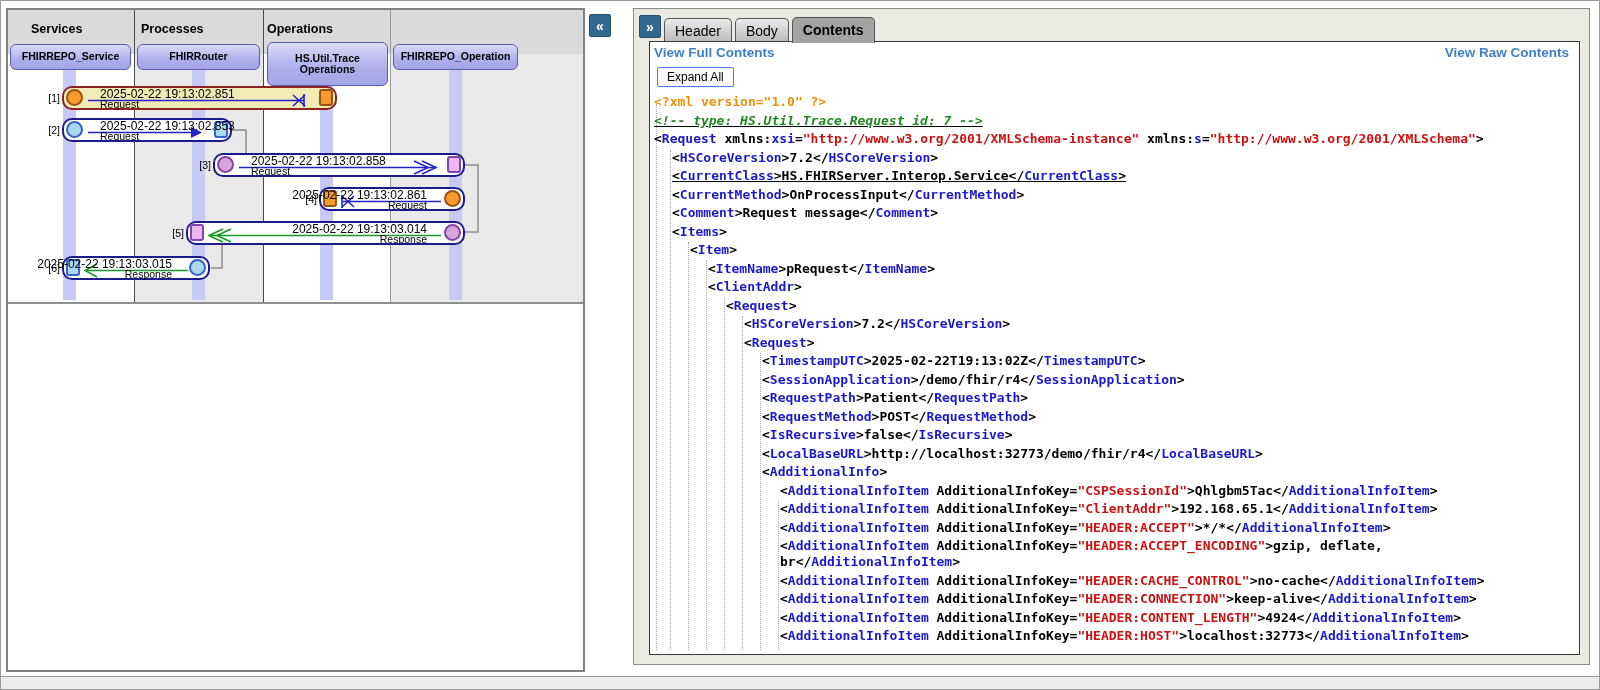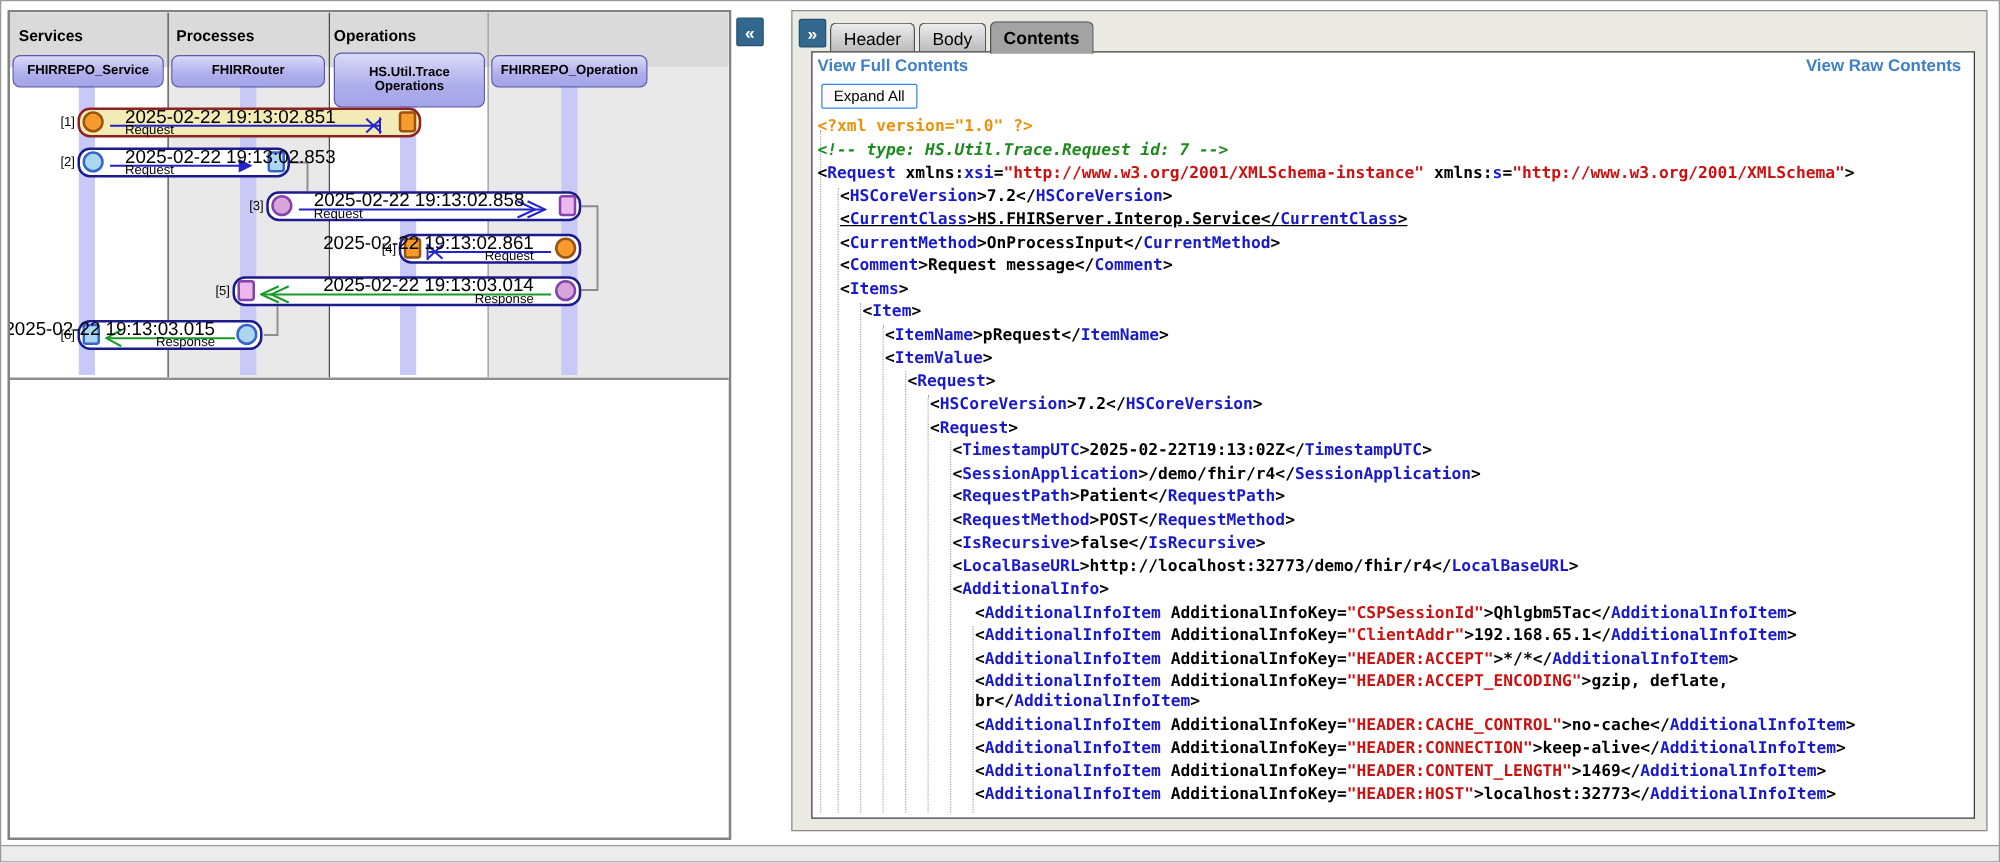--- a/index.html
+++ b/index.html
@@ -30,21 +30,21 @@
   .msg.sel{background:#f2ebb5;border-color:#8e2222}
   .idx{position:absolute;left:-26px;top:4px;width:22px;text-align:right;font-size:10.5px;color:#000}
   .ep{position:absolute;box-sizing:border-box}
   .ep.circ{width:17px;height:17px;border-radius:50%;top:1px}
   .ep.sq{width:14px;height:17px;border-radius:3px;top:1px}
   .ep.l{left:2px}.ep.r{right:2px}
   .c-orange{background:#f79b2e;border:2px solid #9a5210}
   .c-blue{background:#abd7f0;border:2px solid #3565c8}
   .c-plum{background:#d9a4da;border:2px solid #8243ac}
   .c-pink{background:#edb6ed;border:2px solid #8243ac}
-  .mtime{position:absolute;top:0;font-size:15px;line-height:12px;white-space:nowrap;color:#000}
+  .mtime{position:absolute;top:0;font-size:12px;line-height:12px;white-space:nowrap;color:#000}
   .mlabel{position:absolute;top:11px;font-size:10.5px;line-height:11px;color:#000}
   .al .mtime,.al .mlabel{left:36px}
   .ar .mtime,.ar .mlabel{right:36px;text-align:right}
   svg.arr{position:absolute;top:0;height:20px}
 
   
   .pane-btn{background:#33688e;color:#fff;font-weight:bold;font-size:14px;text-align:center;
             line-height:22px;border-radius:2px;cursor:pointer;border:1px solid #24506e;box-sizing:border-box}
   .collapse-btn{position:absolute;left:589px;top:14px;width:22px;height:23px}
   .expand-btn{position:absolute;left:5px;top:6px;width:22px;height:23px}
@@ -82,21 +82,21 @@
 
 <div class="lpanel">
   <div class="diagram">
     <div class="hdr-strip"></div>
     <div class="stripe g" style="left:126px;width:129px"></div>
     <div class="stripe g" style="left:382px;width:193px"></div>
     <div class="vline" style="left:126px"></div>
     <div class="vline" style="left:255px"></div>
     <div class="vline light" style="left:382px"></div>
 
-    <div class="lane-label" style="left:7px">Services</div>
+    <div class="lane-label" style="left:23px">Services</div>
     <div class="lane-label" style="left:133px">Processes</div>
     <div class="lane-label" style="left:259px">Operations</div>
 
     <div class="lifeline" style="left:55px"></div>
     <div class="lifeline" style="left:184px"></div>
     <div class="lifeline" style="left:312px"></div>
     <div class="lifeline" style="left:441px"></div>
 
     <svg class="connectors" width="575" height="292">
       <polyline points="224,120 238,120 238,143" fill="none" stroke="#8c8c8c" stroke-width="1.5"></polyline>
@@ -221,46 +221,46 @@
       <div class="guide" style="left:34px;top:148px"></div>
       <div class="guide" style="left:52px;top:166px"></div>
       <div class="guide" style="left:70px;top:203px"></div>
       <div class="guide" style="left:88px;top:222px"></div>
       <div class="guide" style="left:106px;top:259px"></div>
       <div class="guide" style="left:124px;top:407px"></div>
     </div>
 
     <div class="xml">
         <div class="xl" style="padding-left: 0px;"><span class="decl">&lt;?xml version="1.0" ?&gt;</span></div>
-        <div class="xl" style="padding-left: 0px;"><span class="comment">&lt;!-- type: HS.Util.Trace.Request  id: 7 --&gt;</span></div>
+        <div class="xl" style="padding-left: 0px; text-decoration: underline;"><span class="comment">&lt;!-- type: HS.Util.Trace.Request  id: 7 --&gt;</span></div>
         <div class="xl" style="padding-left: 0px;"><span class="p">&lt;</span><span class="tag">Request</span><span class="p"> xmlns:</span><span class="tag">xsi</span><span class="p">=</span><span class="val">"http://www.w3.org/2001/XMLSchema-instance"</span><span class="p"> xmlns:</span><span class="tag">s</span><span class="p">=</span><span class="val">"http://www.w3.org/2001/XMLSchema"</span><span class="p">&gt;</span></div>
         <div class="xl" style="padding-left: 18px;"><span class="p">&lt;</span><span class="tag">HSCoreVersion</span><span class="p">&gt;</span><span class="p">7.2</span><span class="p">&lt;/</span><span class="tag">HSCoreVersion</span><span class="p">&gt;</span></div>
         <div class="xl" style="padding-left: 18px; text-decoration: underline;"><span class="p">&lt;</span><span class="tag">CurrentClass</span><span class="p">&gt;</span><span class="p">HS.FHIRServer.Interop.Service</span><span class="p">&lt;/</span><span class="tag">CurrentClass</span><span class="p">&gt;</span></div>
         <div class="xl" style="padding-left: 18px;"><span class="p">&lt;</span><span class="tag">CurrentMethod</span><span class="p">&gt;</span><span class="p">OnProcessInput</span><span class="p">&lt;/</span><span class="tag">CurrentMethod</span><span class="p">&gt;</span></div>
         <div class="xl" style="padding-left: 18px;"><span class="p">&lt;</span><span class="tag">Comment</span><span class="p">&gt;</span><span class="p">Request message</span><span class="p">&lt;/</span><span class="tag">Comment</span><span class="p">&gt;</span></div>
         <div class="xl" style="padding-left: 18px;"><span class="p">&lt;</span><span class="tag">Items</span><span class="p">&gt;</span></div>
         <div class="xl" style="padding-left: 36px;"><span class="p">&lt;</span><span class="tag">Item</span><span class="p">&gt;</span></div>
         <div class="xl" style="padding-left: 54px;"><span class="p">&lt;</span><span class="tag">ItemName</span><span class="p">&gt;</span><span class="p">pRequest</span><span class="p">&lt;/</span><span class="tag">ItemName</span><span class="p">&gt;</span></div>
-        <div class="xl" style="padding-left: 54px;"><span class="p">&lt;</span><span class="tag">ItemValue</span><span class="p">&gt;</span></div>
+        <div class="xl" style="padding-left: 54px;"><span class="p">&lt;</span><span class="tag">ClientAddr</span><span class="p">&gt;</span></div>
         <div class="xl" style="padding-left: 72px;"><span class="p">&lt;</span><span class="tag">Request</span><span class="p">&gt;</span></div>
         <div class="xl" style="padding-left: 90px;"><span class="p">&lt;</span><span class="tag">HSCoreVersion</span><span class="p">&gt;</span><span class="p">7.2</span><span class="p">&lt;/</span><span class="tag">HSCoreVersion</span><span class="p">&gt;</span></div>
         <div class="xl" style="padding-left: 90px;"><span class="p">&lt;</span><span class="tag">Request</span><span class="p">&gt;</span></div>
         <div class="xl" style="padding-left: 108px;"><span class="p">&lt;</span><span class="tag">TimestampUTC</span><span class="p">&gt;</span><span class="p">2025-02-22T19:13:02Z</span><span class="p">&lt;/</span><span class="tag">TimestampUTC</span><span class="p">&gt;</span></div>
         <div class="xl" style="padding-left: 108px;"><span class="p">&lt;</span><span class="tag">SessionApplication</span><span class="p">&gt;</span><span class="p">/demo/fhir/r4</span><span class="p">&lt;/</span><span class="tag">SessionApplication</span><span class="p">&gt;</span></div>
         <div class="xl" style="padding-left: 108px;"><span class="p">&lt;</span><span class="tag">RequestPath</span><span class="p">&gt;</span><span class="p">Patient</span><span class="p">&lt;/</span><span class="tag">RequestPath</span><span class="p">&gt;</span></div>
         <div class="xl" style="padding-left: 108px;"><span class="p">&lt;</span><span class="tag">RequestMethod</span><span class="p">&gt;</span><span class="p">POST</span><span class="p">&lt;/</span><span class="tag">RequestMethod</span><span class="p">&gt;</span></div>
         <div class="xl" style="padding-left: 108px;"><span class="p">&lt;</span><span class="tag">IsRecursive</span><span class="p">&gt;</span><span class="p">false</span><span class="p">&lt;/</span><span class="tag">IsRecursive</span><span class="p">&gt;</span></div>
         <div class="xl" style="padding-left: 108px;"><span class="p">&lt;</span><span class="tag">LocalBaseURL</span><span class="p">&gt;</span><span class="p">http://localhost:32773/demo/fhir/r4</span><span class="p">&lt;/</span><span class="tag">LocalBaseURL</span><span class="p">&gt;</span></div>
         <div class="xl" style="padding-left: 108px;"><span class="p">&lt;</span><span class="tag">AdditionalInfo</span><span class="p">&gt;</span></div>
         <div class="xl" style="padding-left: 126px;"><span class="p">&lt;</span><span class="tag">AdditionalInfoItem</span><span class="p"> AdditionalInfoKey</span><span class="p">=</span><span class="val">"CSPSessionId"</span><span class="p">&gt;</span><span class="p">Qhlgbm5Tac</span><span class="p">&lt;/</span><span class="tag">AdditionalInfoItem</span><span class="p">&gt;</span></div>
         <div class="xl" style="padding-left: 126px;"><span class="p">&lt;</span><span class="tag">AdditionalInfoItem</span><span class="p"> AdditionalInfoKey</span><span class="p">=</span><span class="val">"ClientAddr"</span><span class="p">&gt;</span><span class="p">192.168.65.1</span><span class="p">&lt;/</span><span class="tag">AdditionalInfoItem</span><span class="p">&gt;</span></div>
         <div class="xl" style="padding-left: 126px;"><span class="p">&lt;</span><span class="tag">AdditionalInfoItem</span><span class="p"> AdditionalInfoKey</span><span class="p">=</span><span class="val">"HEADER:ACCEPT"</span><span class="p">&gt;</span><span class="p">*/*</span><span class="p">&lt;/</span><span class="tag">AdditionalInfoItem</span><span class="p">&gt;</span></div>
         <div class="xl" style="padding-left: 126px;"><span class="p">&lt;</span><span class="tag">AdditionalInfoItem</span><span class="p"> AdditionalInfoKey</span><span class="p">=</span><span class="val">"HEADER:ACCEPT_ENCODING"</span><span class="p">&gt;</span><span class="p">gzip, deflate, br</span><span class="p">&lt;/</span><span class="tag">AdditionalInfoItem</span><span class="p">&gt;</span></div>
         <div class="xl" style="padding-left: 126px;"><span class="p">&lt;</span><span class="tag">AdditionalInfoItem</span><span class="p"> AdditionalInfoKey</span><span class="p">=</span><span class="val">"HEADER:CACHE_CONTROL"</span><span class="p">&gt;</span><span class="p">no-cache</span><span class="p">&lt;/</span><span class="tag">AdditionalInfoItem</span><span class="p">&gt;</span></div>
         <div class="xl" style="padding-left: 126px;"><span class="p">&lt;</span><span class="tag">AdditionalInfoItem</span><span class="p"> AdditionalInfoKey</span><span class="p">=</span><span class="val">"HEADER:CONNECTION"</span><span class="p">&gt;</span><span class="p">keep-alive</span><span class="p">&lt;/</span><span class="tag">AdditionalInfoItem</span><span class="p">&gt;</span></div>
-        <div class="xl" style="padding-left: 126px;"><span class="p">&lt;</span><span class="tag">AdditionalInfoItem</span><span class="p"> AdditionalInfoKey</span><span class="p">=</span><span class="val">"HEADER:CONTENT_LENGTH"</span><span class="p">&gt;</span><span class="p">1469</span><span class="p">&lt;/</span><span class="tag">AdditionalInfoItem</span><span class="p">&gt;</span></div>
+        <div class="xl" style="padding-left: 126px;"><span class="p">&lt;</span><span class="tag">AdditionalInfoItem</span><span class="p"> AdditionalInfoKey</span><span class="p">=</span><span class="val">"HEADER:CONTENT_LENGTH"</span><span class="p">&gt;</span><span class="p">4924</span><span class="p">&lt;/</span><span class="tag">AdditionalInfoItem</span><span class="p">&gt;</span></div>
         <div class="xl" style="padding-left: 126px;"><span class="p">&lt;</span><span class="tag">AdditionalInfoItem</span><span class="p"> AdditionalInfoKey</span><span class="p">=</span><span class="val">"HEADER:HOST"</span><span class="p">&gt;</span><span class="p">localhost:32773</span><span class="p">&lt;/</span><span class="tag">AdditionalInfoItem</span><span class="p">&gt;</span></div>
       </div>
   </div>
 </div>
 
 <div class="bottom-strip"></div>
 <div class="frame"></div>
 
 </body></html>

